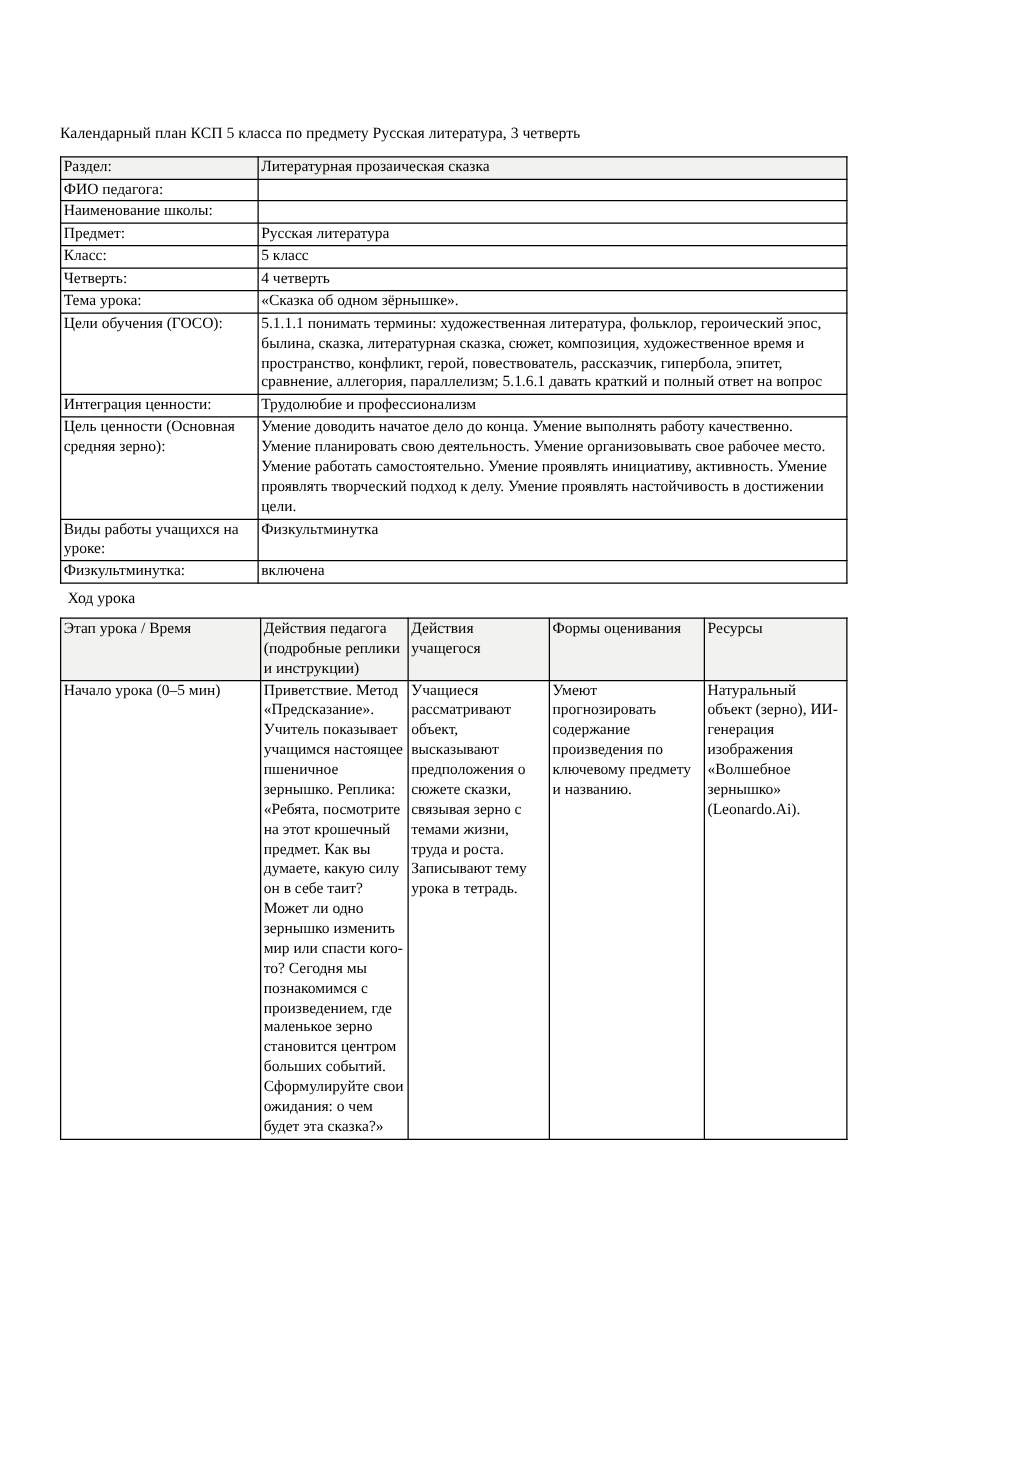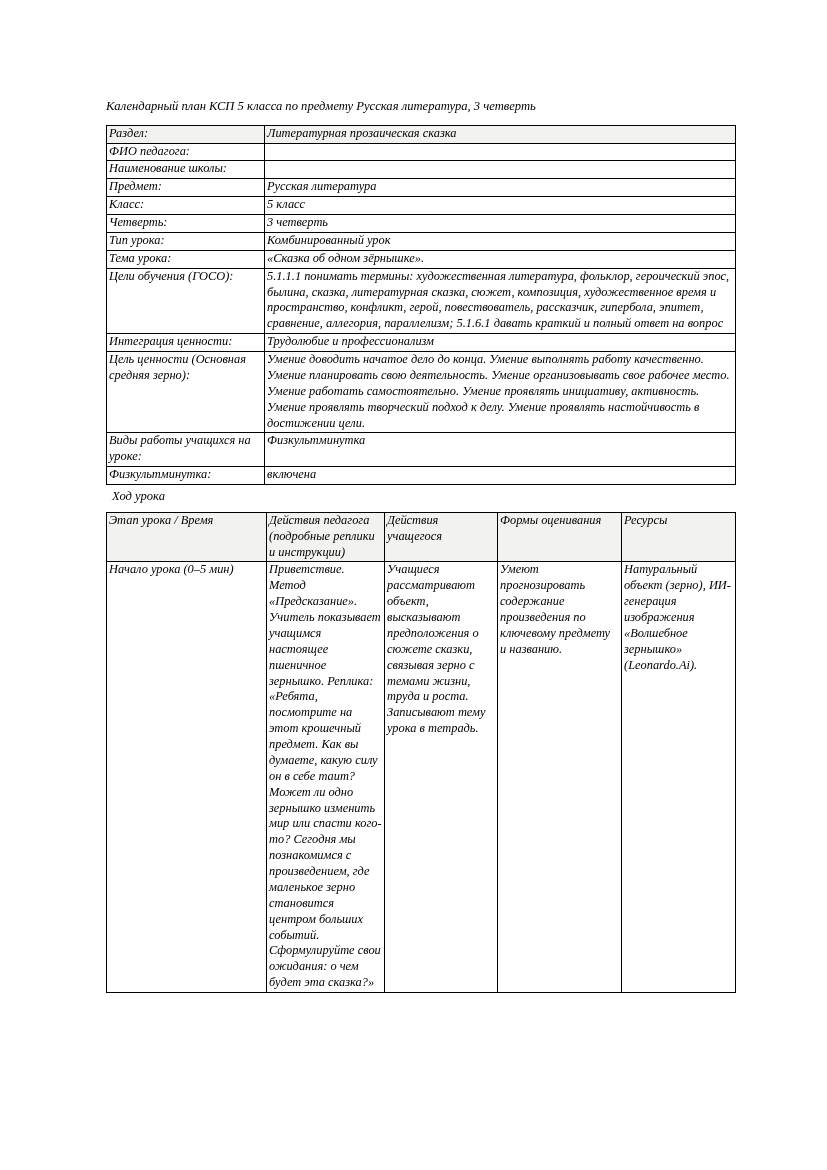--- a/index.html
+++ b/index.html
@@ -12,22 +12,21 @@
     height: 1170px;
     font-family: "Liberation Serif", "DejaVu Serif", serif;
     color: #000000;
     position: relative;
     overflow: hidden;
   }
   .page {
     box-sizing: border-box;
     width: 827px;
     height: 1170px;
-    padding: 99px 100px 0 106px;
-    font-style: italic;
+    padding: 99px 100px 0 48px;
   }
   .doc-title {
     font-size: 12.6px;
     line-height: 1.25;
     margin: 0 0 10px 0;
   }
   table {
     border-collapse: collapse;
     width: 629px;
     table-layout: fixed;
@@ -87,25 +86,21 @@
         <tr>
           <td>Предмет:</td>
           <td>Русская литература</td>
         </tr>
         <tr>
           <td>Класс:</td>
           <td>5 класс</td>
         </tr>
         <tr>
           <td>Четверть:</td>
-          <td>3 четверть</td>
-        </tr>
-        <tr>
-          <td>Тип урока:</td>
-          <td>Комбинированный урок</td>
+          <td>4 четверть</td>
         </tr>
         <tr>
           <td>Тема урока:</td>
           <td>«Сказка об одном зёрнышке».</td>
         </tr>
         <tr>
           <td>Цели обучения (ГОСО):</td>
           <td>5.1.1.1 понимать термины: художественная литература, фольклор, героический эпос, былина, сказка, литературная сказка, сюжет, композиция, художественное время и пространство, конфликт, герой, повествователь, рассказчик, гипербола, эпитет, сравнение, аллегория, параллелизм; 5.1.6.1 давать краткий и полный ответ на вопрос</td>
         </tr>
         <tr>

